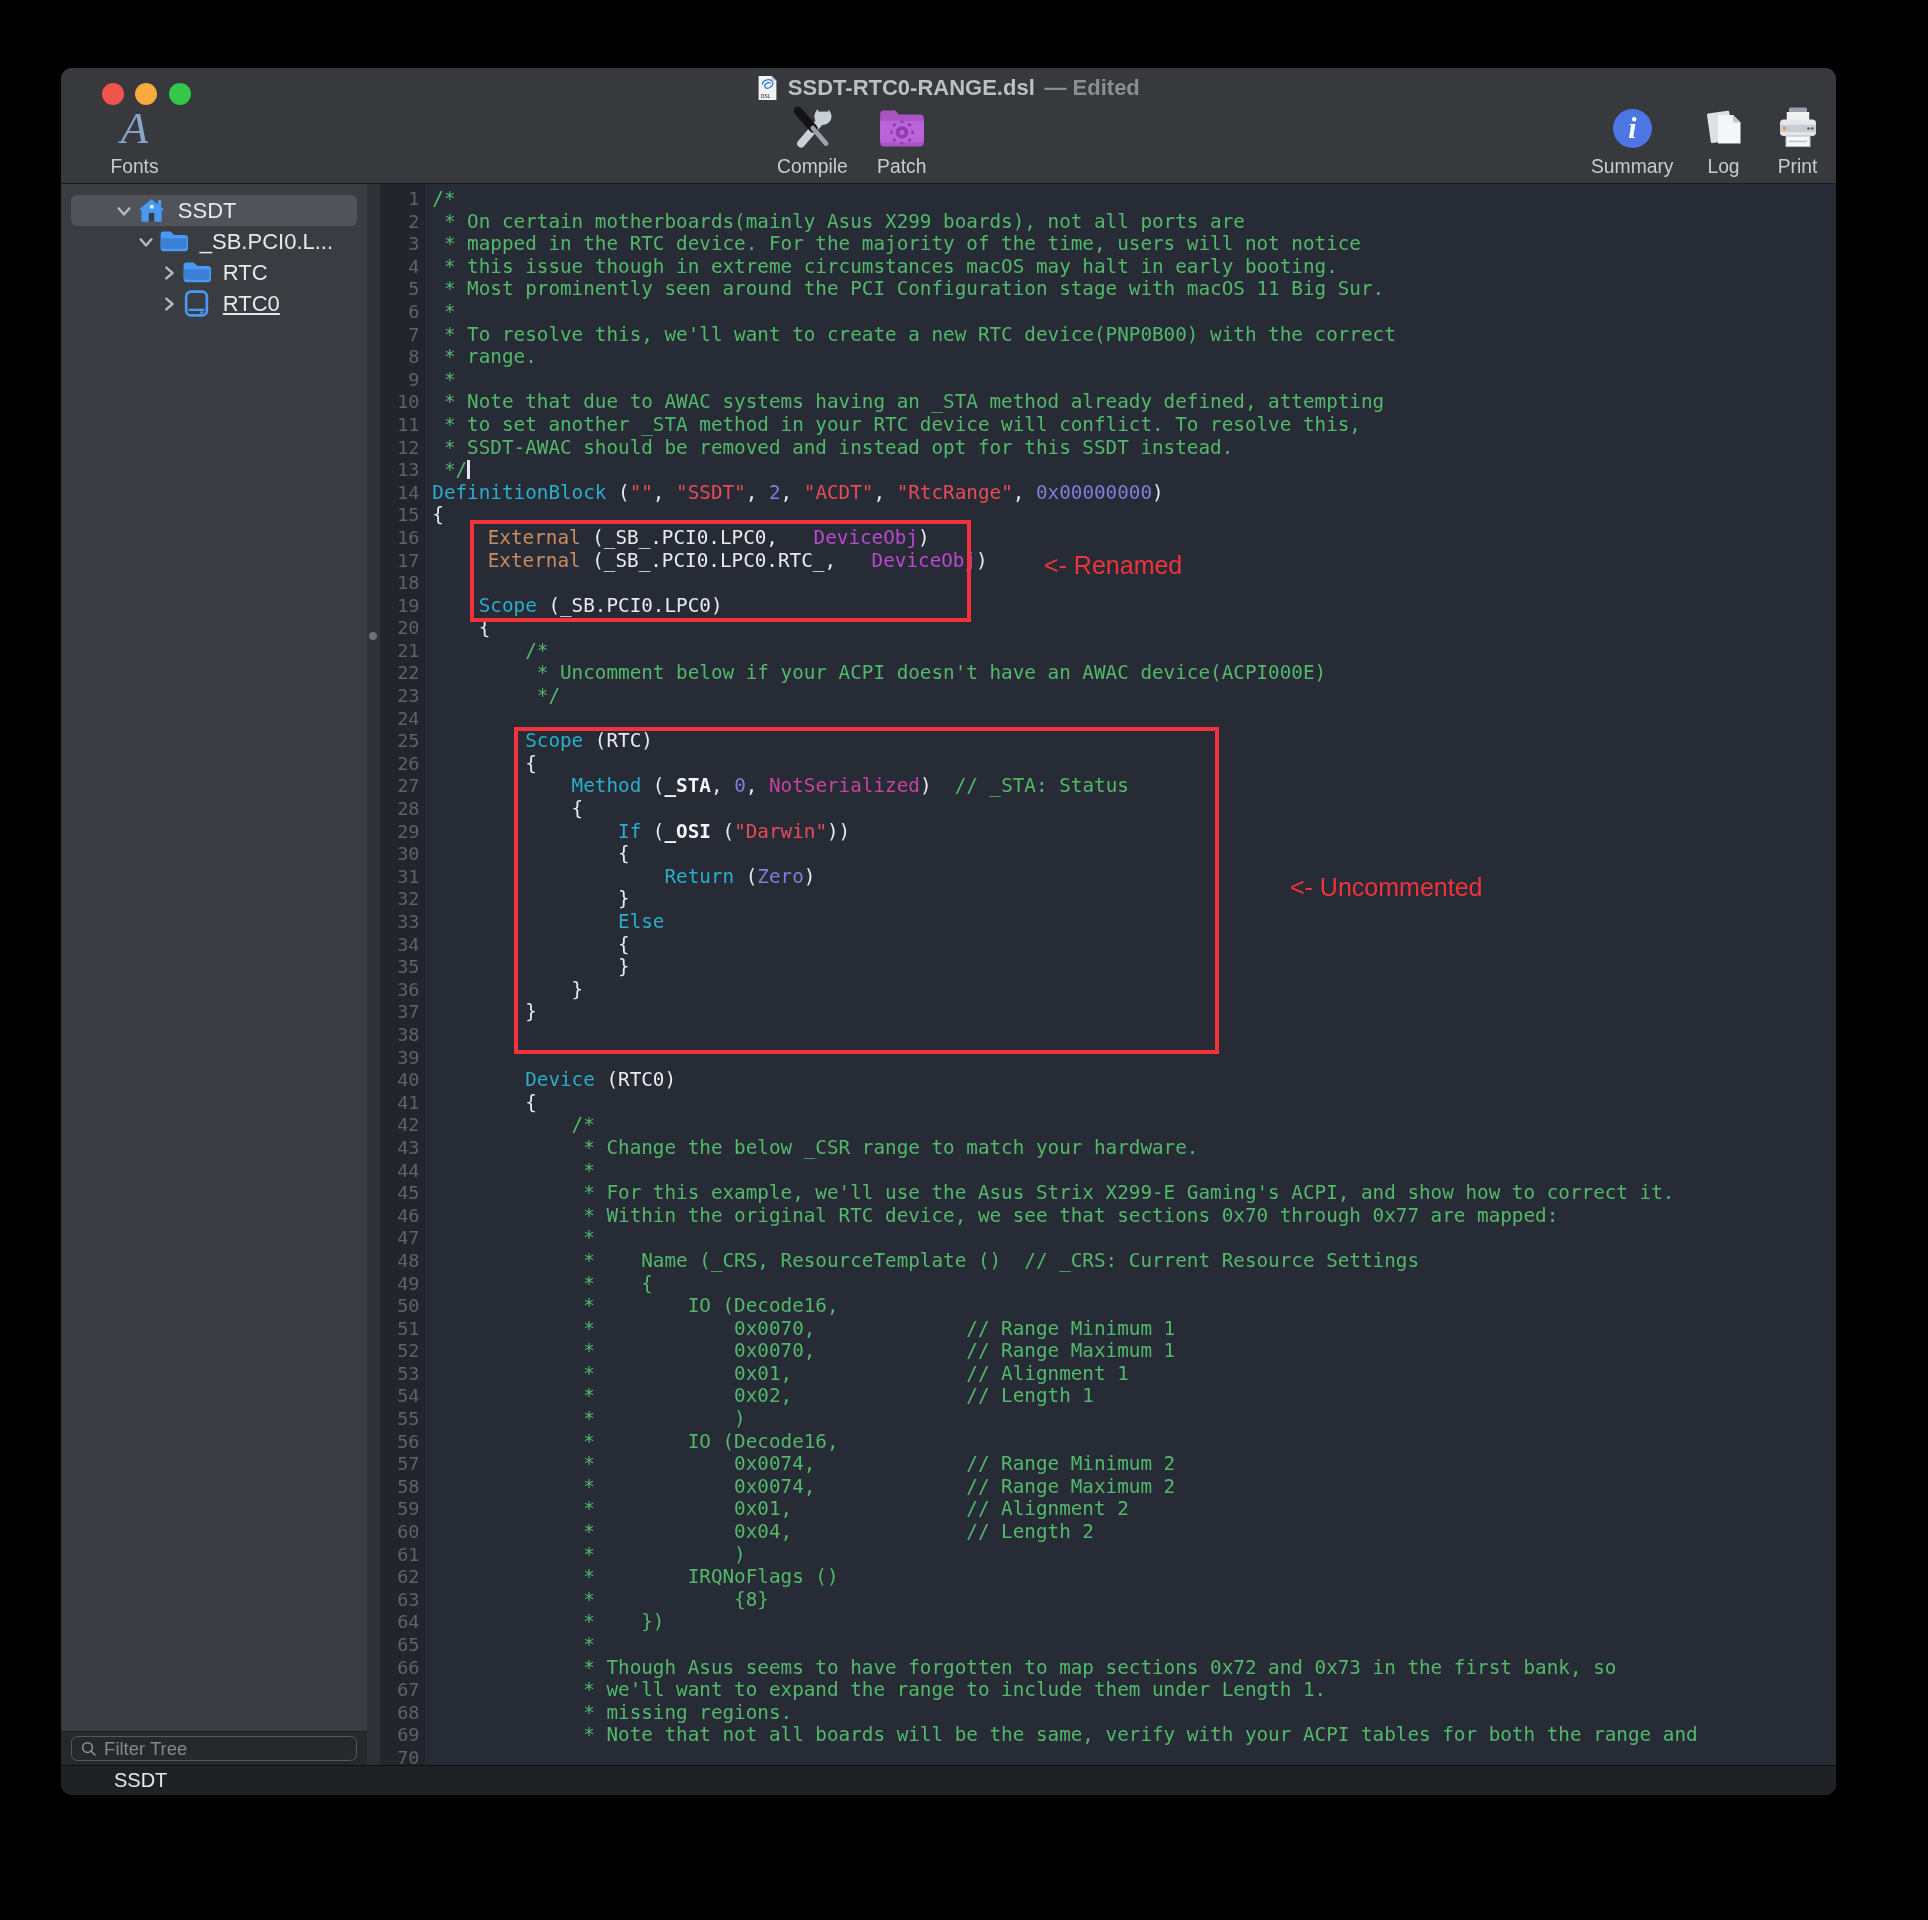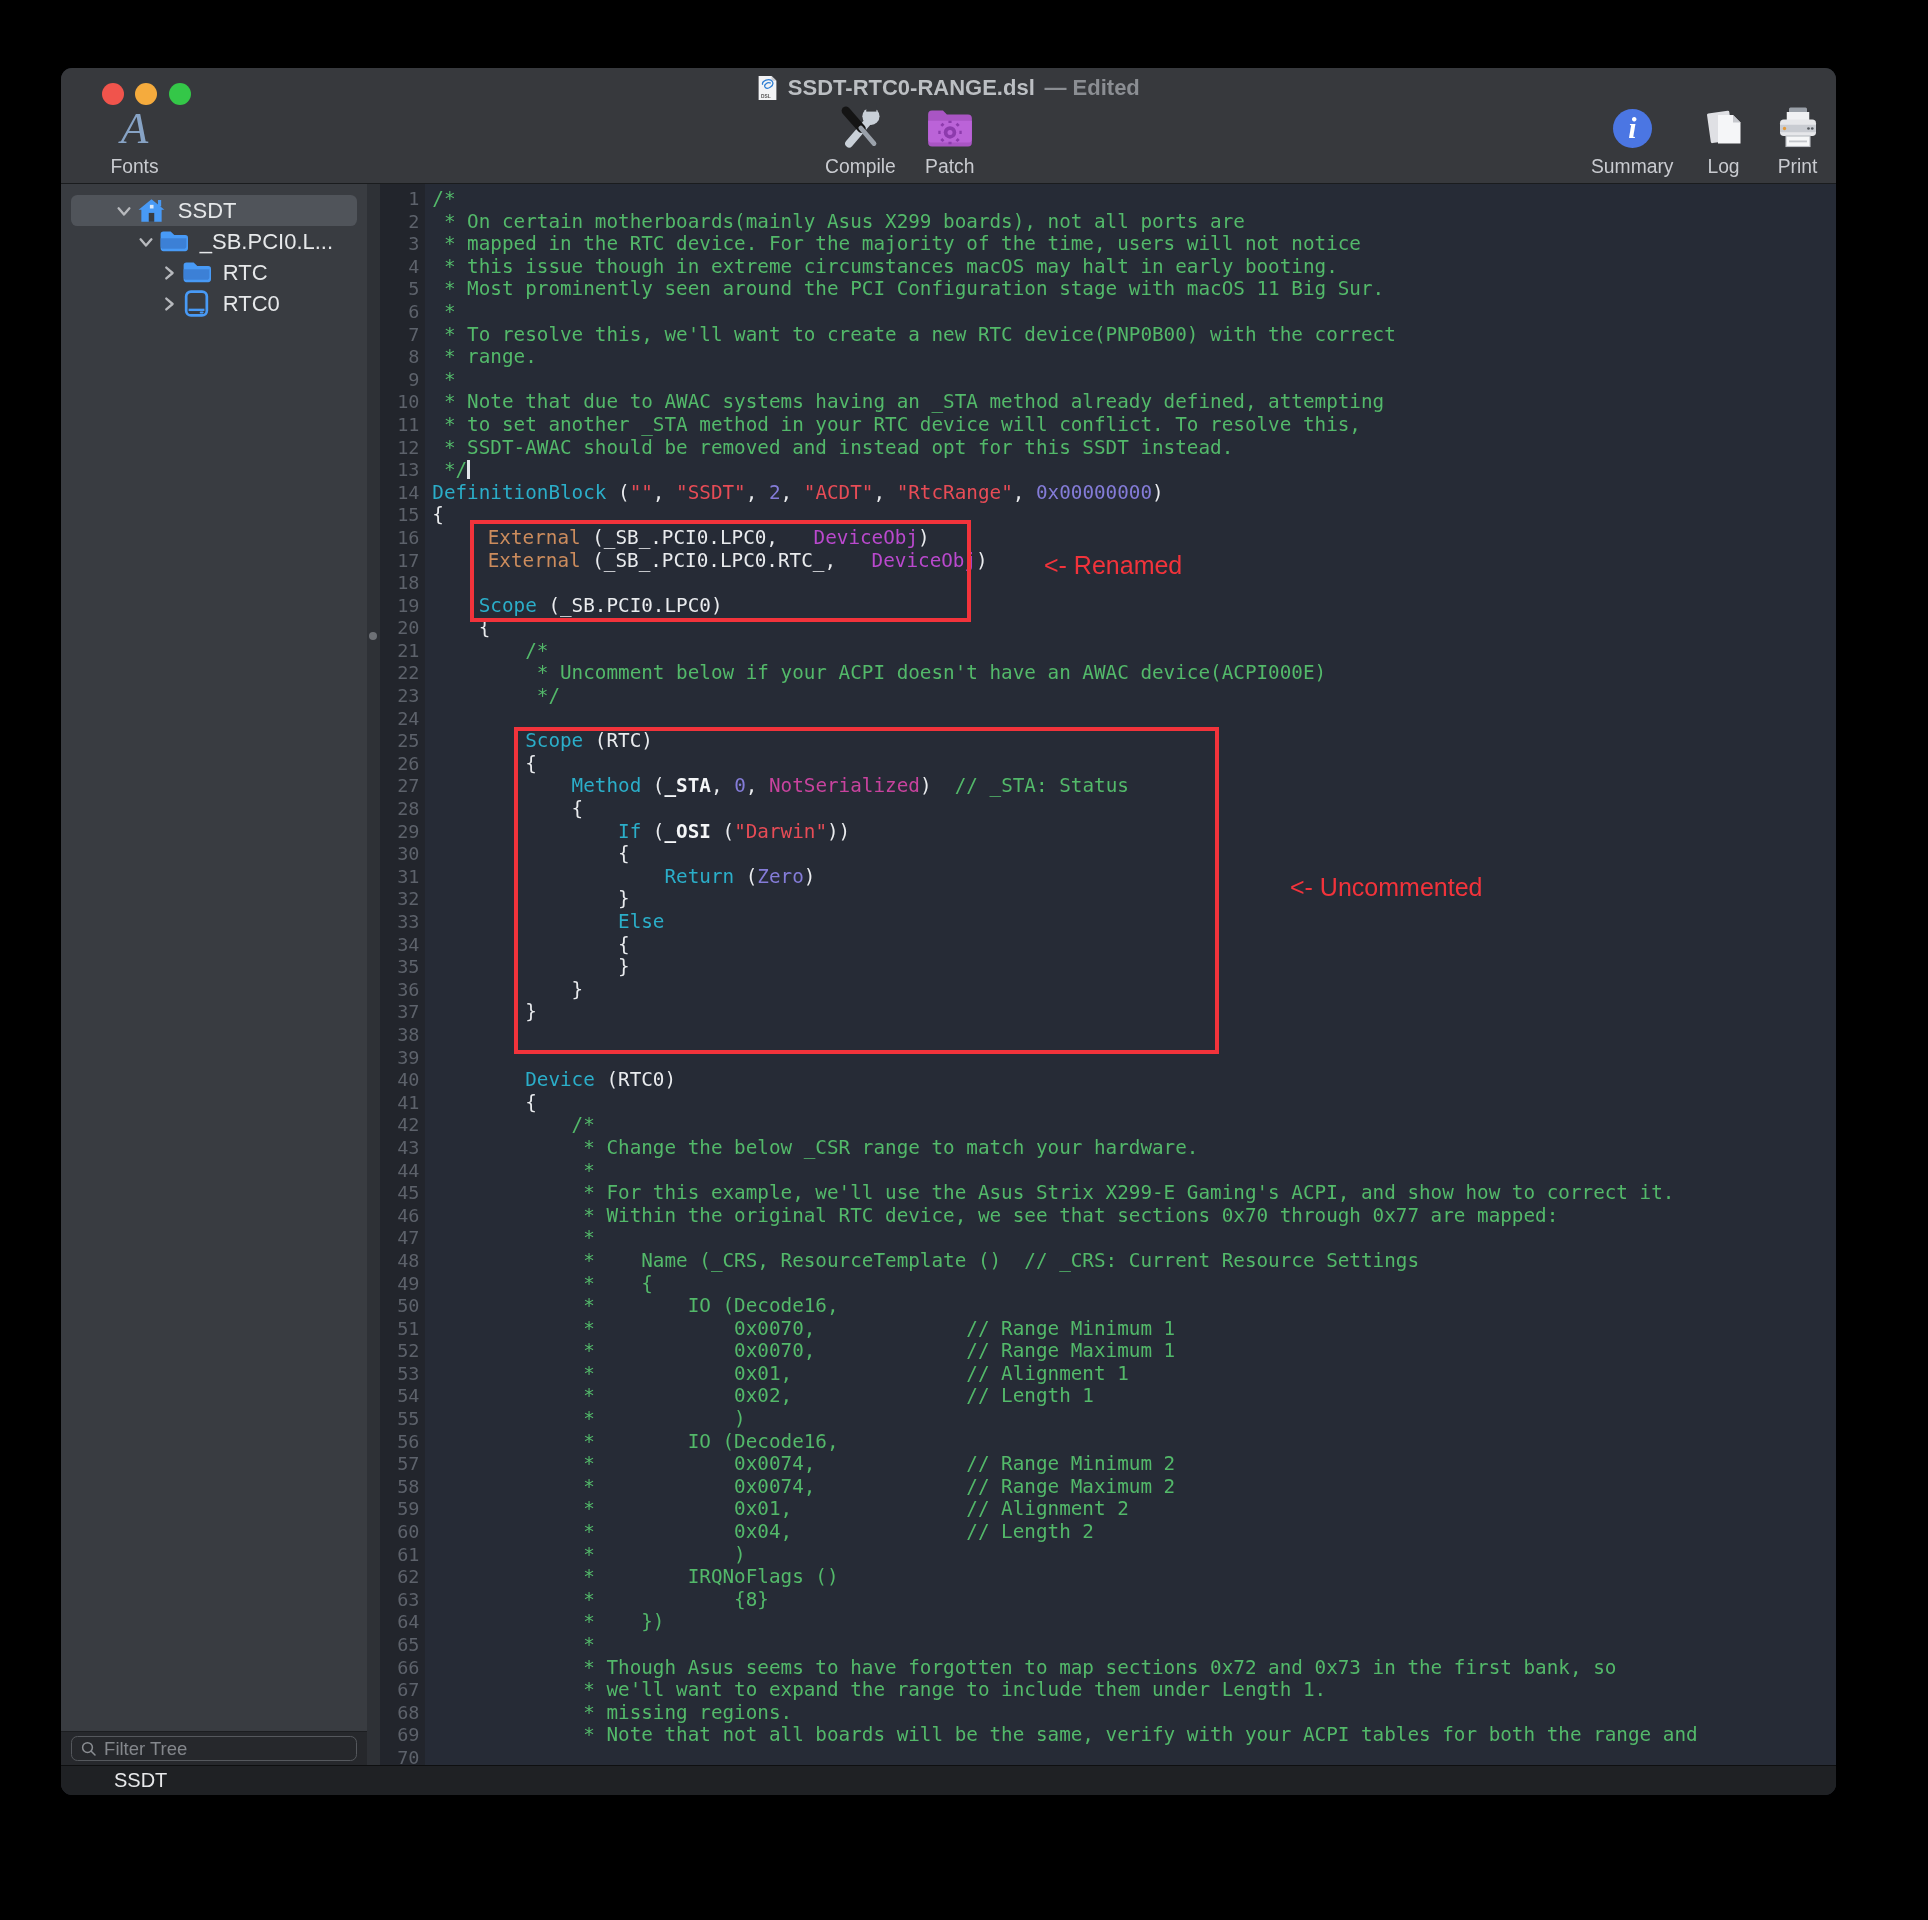--- a/index.html
+++ b/index.html
@@ -23,21 +23,21 @@
   .doc-ic svg { width:21px; height:26px; display:block; }
   .wtitle { font-size:22px; font-weight:bold; color:#bcbfc3; }
   .wedited { font-size:22px; font-weight:bold; color:#8b8e93; }
 
   .titem { display:flex; flex-direction:column; align-items:center; gap:1.6px; }
   .ticonbox { height:52px; display:flex; align-items:center; justify-content:center; }
   .tlab { font-size:19.3px; color:#c9cbd0; }
   .titem.fonts { position:absolute; left:29px; top:34px; width:89px; }
   .serifA { font-family:"Liberation Serif", serif; font-style:italic;
             font-size:45px; color:#87a3c5; line-height:48px; }
-  .center-tools { position:absolute; left:764px; top:34px; display:flex; gap:29px; }
+  .center-tools { position:absolute; left:716px; top:34px; display:flex; gap:29px; }
   .right-tools { position:absolute; right:14.5px; top:34px; display:flex; gap:26px; }
 
   
   .main { position:relative; flex:1 1 auto; display:flex; overflow:hidden; }
   .sidebar { position:relative; width:306px; background:#393c41; flex:0 0 auto; }
   .tree { padding-top:11.3px; }
   .tree-row { position:relative; height:31px; margin:0 9.7px; border-radius:6.4px;
               display:flex; align-items:center; font-size:22px; color:#e6e8ea; }
   .tree-row.selected { background:#50545a; }
   .chev { width:18px; height:18px; flex:0 0 auto; margin-right:4.8px; }
@@ -234,21 +234,21 @@
                 </svg>
               </span>
               <span class="ticon">
                 <svg viewBox="0 0 36 30">
                   <path d="M2 6 q0 -3.5 3.5 -3.5 h9 l4.5 4.5 h13.5 q3.5 0 3.5 3.5 v13 q0 3.5 -3.5 3.5 h-27 q-3.5 0 -3.5 -3.5 Z" fill="#489af6"></path>
                   <path d="M2 11 h32 v9.5 q0 3.5 -3.5 3.5 h-25 q-3.5 0 -3.5 -3.5 Z" fill="#3c80d6"></path>
                 </svg>
               </span>
               <span class="tlabel">RTC</span>
             </div>
-            <div class="tree-row" style="padding-left: 89px;">
+            <div class="tree-row" style="padding-left: 89px; text-decoration: underline;">
               <span class="chev right">
                 <svg viewBox="0 0 20 20">
                   <path d="M7 4 l7 6 -7 6" fill="none" stroke="#b7b9bd" stroke-width="2.6" stroke-linecap="round" stroke-linejoin="round"></path>
                 </svg>
               </span>
               <span class="ticon">
                 <svg viewBox="0 0 32 34">
                   <rect x="3" y="2" width="26" height="30" rx="6" fill="none" stroke="#489af6" stroke-width="3.4"></rect>
                   <path d="M6 25 h20" stroke="#489af6" stroke-width="3"></path>
                   <rect x="20" y="27" width="5" height="2.6" rx="1.3" fill="#489af6"></rect>

